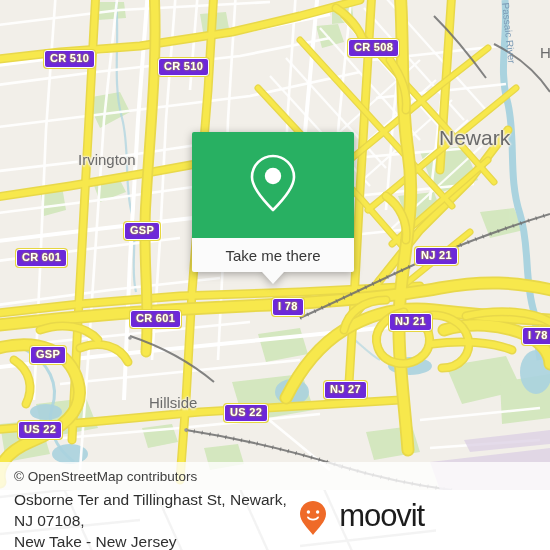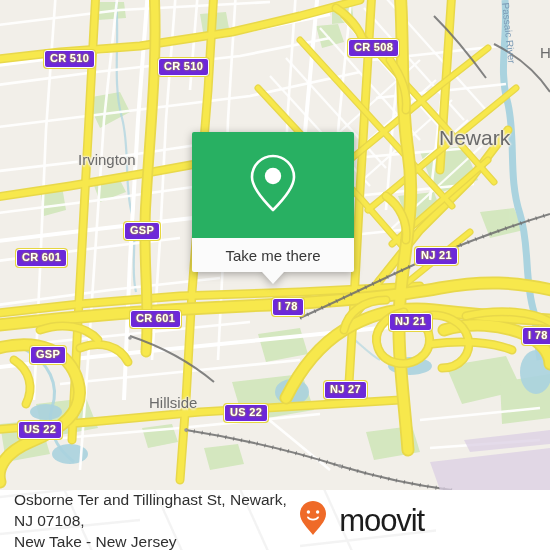--- a/index.html
+++ b/index.html
@@ -149,21 +149,21 @@
   }
   #footer-text {
     flex: 1;
     font-size: 15.5px;
     line-height: 21px;
     color: #2f2f2f;
     padding-right: 6px;
   }
   #brand {
     display: flex;
-    align-items: center;
+    align-items: flex-start;
     gap: 12px;
     flex: none;
   }
   #brand-word {
     font-size: 31px;
     letter-spacing: -1.1px;
     color: #1c1c1c;
     font-weight: normal;
     line-height: 31px;
   }
@@ -405,20 +405,23 @@
     <div class="shield" style="left:272px; top:298px;">I 78</div>
     <div class="shield" style="left:522px; top:327px;">I 78</div>
 
     <div class="placelabel city" style="left:439px; top:126px;">Newark</div>
     <div class="placelabel town" style="left:78px;  top:151px;">Irvington</div>
     <div class="placelabel town" style="left:113px; top:394px;margin-left:36px;">Hillside</div>
     <div class="placelabel town" style="left:540px; top:44px;">H</div>
 
     <div class="waterlabel" style="left:511px; top:2px; transform: rotate(84deg);">Passaic River</div>
 
+    <div id="attrib">
+      <span>© OpenStreetMap contributors</span>
+    </div>
 
     <div id="popup">
       <div id="popup-head">
         <span>
           <svg width="54" height="64" viewBox="0 0 54 64" fill="none" aria-hidden="true">
             <path d="M27 5 C15.4 5 6 14.4 6 26 C6 36 16 48 27 59 C38 48 48 36 48 26 C48 14.4 38.6 5 27 5 Z" stroke="#ffffff" stroke-width="2.6" fill="none" stroke-linejoin="round"></path>
             <circle cx="27" cy="25" r="8.2" fill="#ffffff"></circle>
           </svg>
         </span>
       </div>

